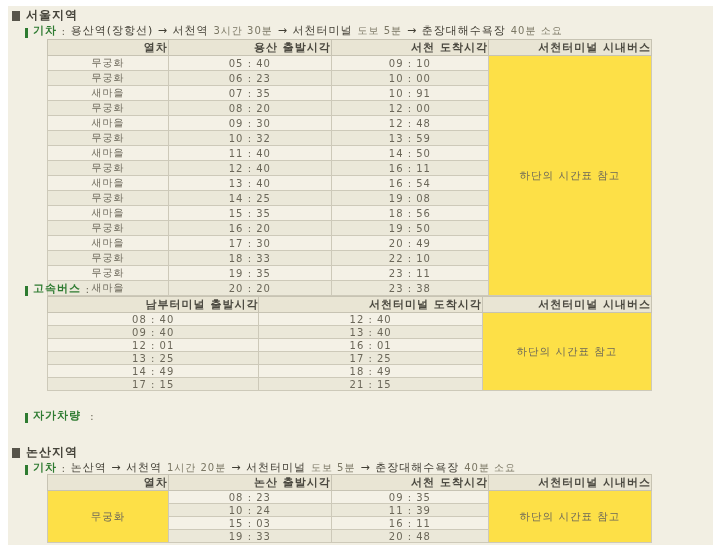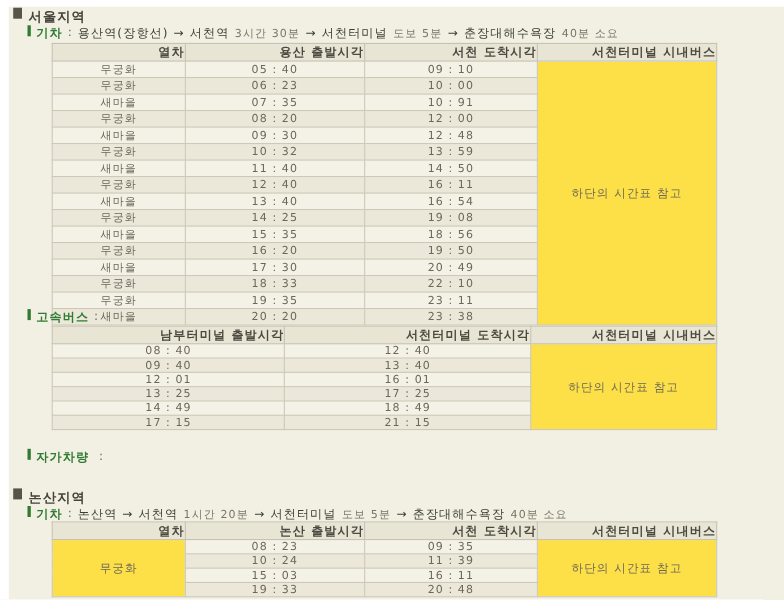--- a/index.html
+++ b/index.html
@@ -1,22 +1,22 @@
 <!DOCTYPE html>
 <html><head>
 <meta charset="utf-8">
 <style>
   html,body{margin:0;padding:0}
   #screen{position:relative;width:713px;height:545px;background:#ffffff;
     font-family:"DejaVu Sans",sans-serif;font-size:11px;overflow:hidden}
   .panel{position:absolute;left:8px;top:6px;right:0;bottom:0;background:#f2efe3}
-  .sec-title{position:absolute;display:flex;font-weight:bold;
+  .sec-title{position:absolute;display:flex;align-items:center;font-weight:bold;
     font-size:12px;color:#45433a;letter-spacing:1px;white-space:nowrap}
   .sq{width:8px;height:10px;background:#57544a;display:inline-block;margin-right:6px}
-  .itemline{position:absolute;display:flex;align-items:flex-start;font-size:11px;
+  .itemline{position:absolute;display:flex;align-items:flex-end;font-size:11px;
     color:#6e6a5c;white-space:nowrap;letter-spacing:1px}
   .bar{width:3px;height:10px;background:#2e7b31;display:inline-block;margin-right:5px}
   .glabel{color:#2e7b31;font-weight:bold}
   .sep{white-space:pre;color:#6e6a5c}
   .rb{color:#403d33;font-weight:normal;margin-right:5px}
   .rr{color:#7a7663;margin-right:5px;font-size:10px}
   table.sched{position:absolute;left:47px;width:605px;border-collapse:collapse;
     table-layout:fixed;background:#f2efe3}
   .sched th{background:#e9e5d4;border:1px solid #c7c3b3;font-weight:bold;color:#4b4940;
     font-size:11px;height:14px;padding:0;text-align:right;letter-spacing:1px;overflow:hidden}

